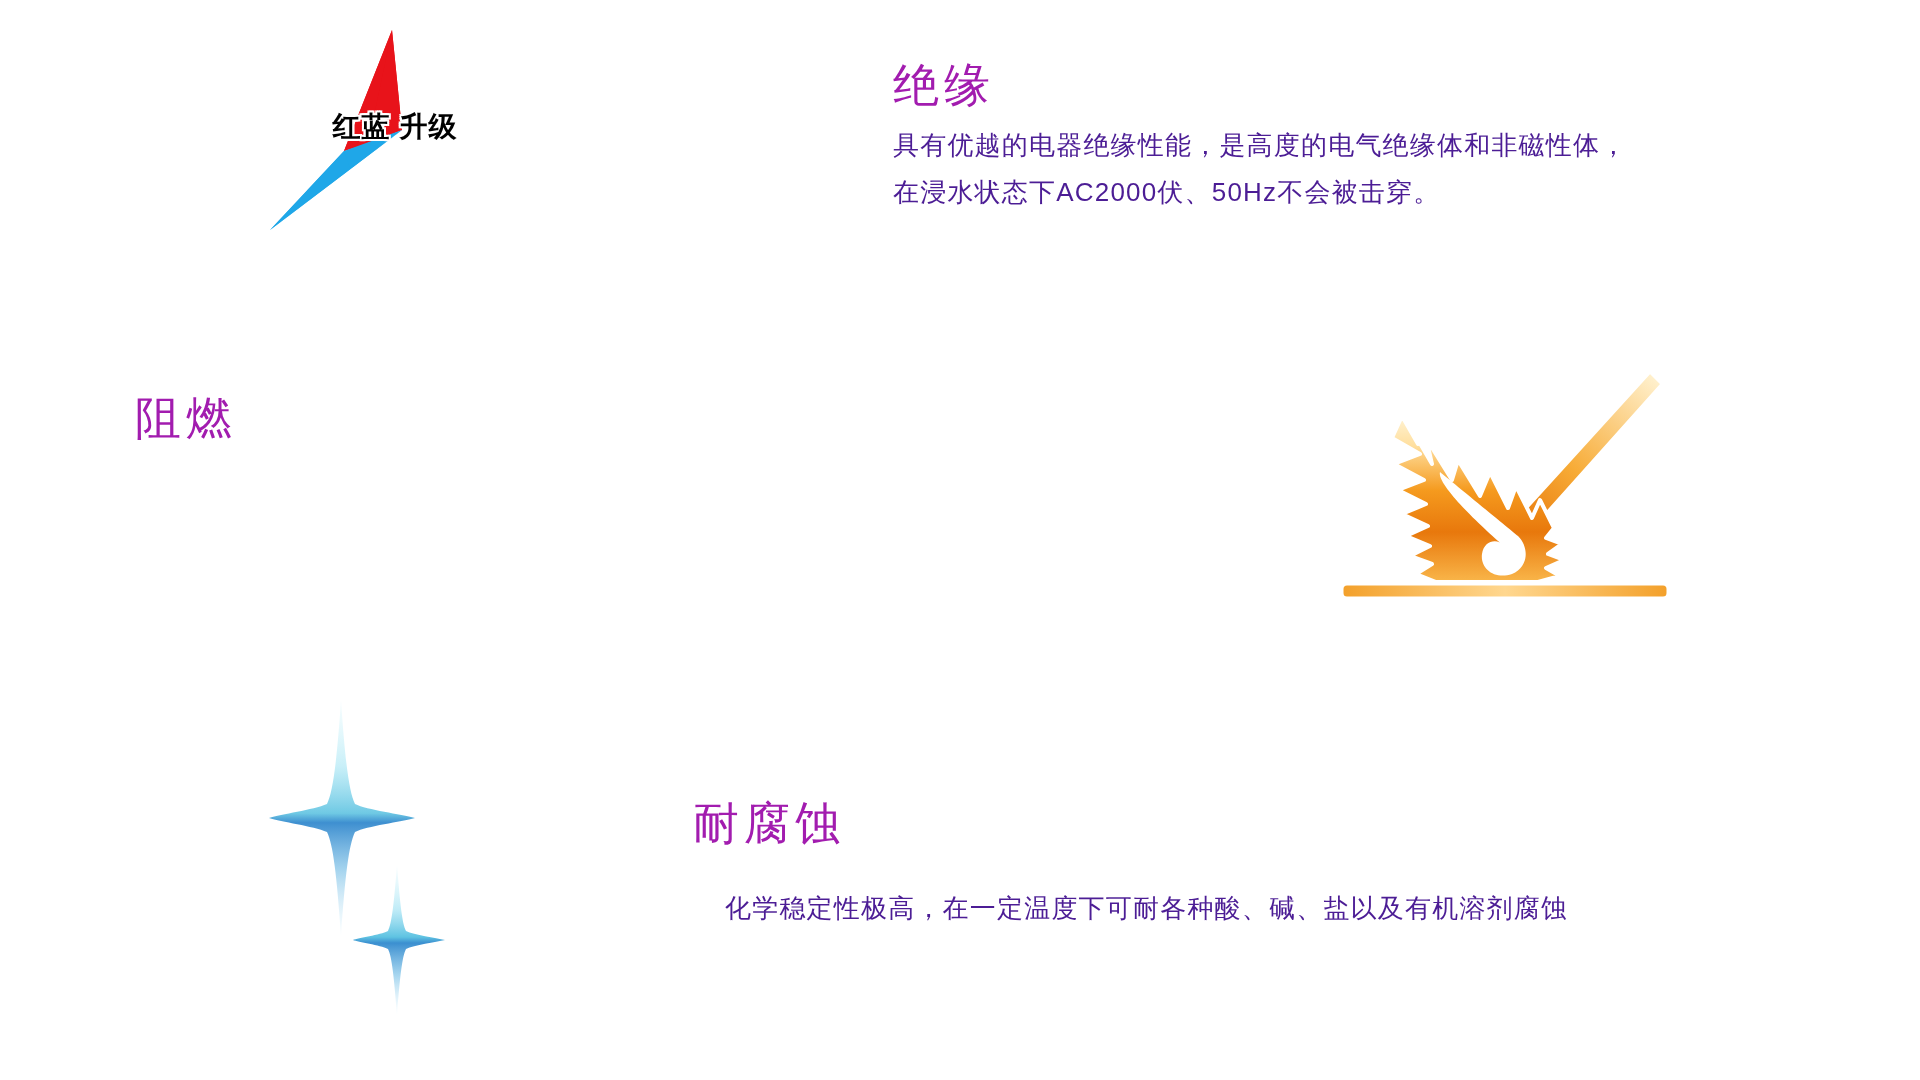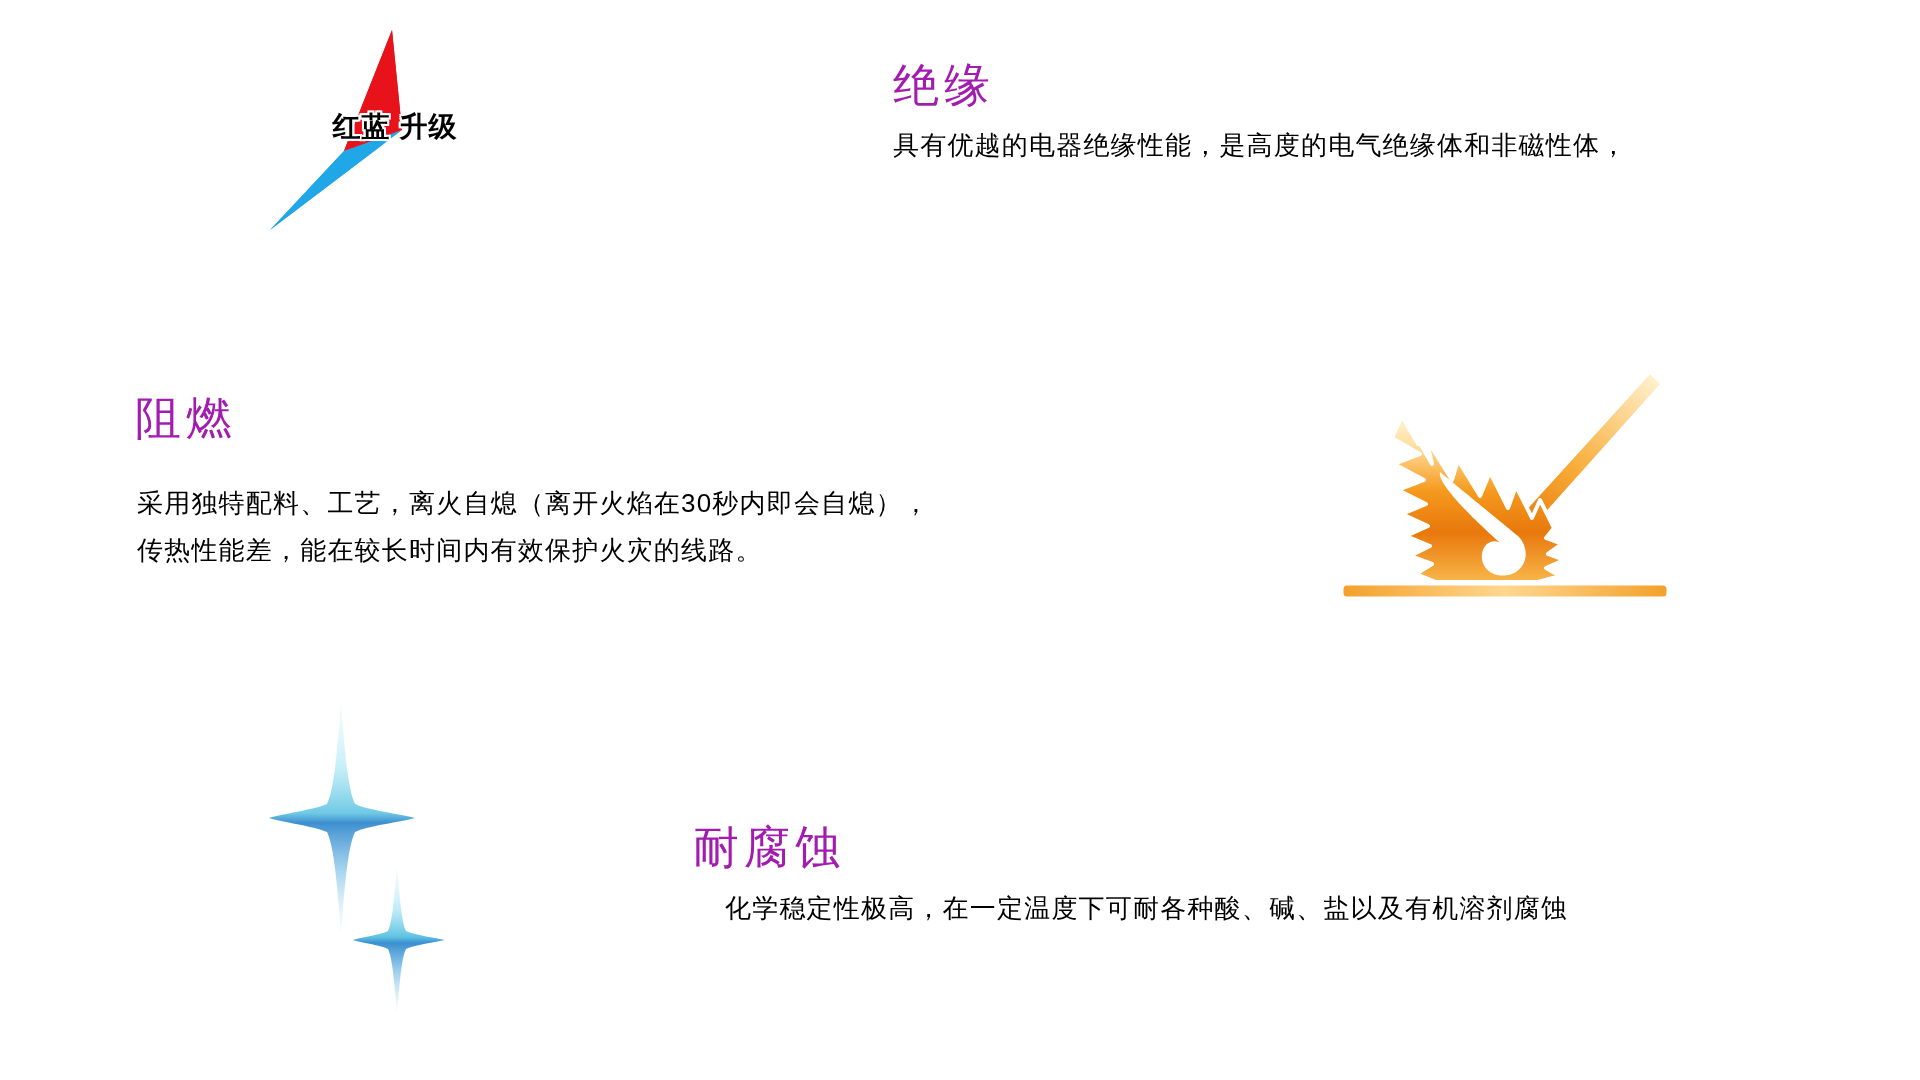--- a/index.html
+++ b/index.html
@@ -29,21 +29,21 @@
     position: absolute;
     color: #a21caf;
     font-size: 46px;
     font-weight: 400;
     letter-spacing: 5px;
     line-height: 1.1;
     white-space: nowrap;
   }
   .body-text {
     position: absolute;
-    color: #000000;
+    color: #4c1d95;
     font-size: 26px;
     font-weight: 400;
     letter-spacing: 1.2px;
     line-height: 47px;
     white-space: nowrap;
   }
 
   
   #logo-block {
     position: absolute;
@@ -78,21 +78,21 @@
 
   
   #sec-insulation-title { left: 893px; top: 60px; }
   #sec-insulation-body  { left: 893px; top: 122px; }
 
   
   #sec-flame-title { left: 135px; top: 393px; }
   #sec-flame-body  { left: 137px; top: 480px; }
 
   
-  #sec-corrosion-title { left: 693px; top: 822px; }
+  #sec-corrosion-title { left: 693px; top: 798px; }
   #sec-corrosion-body  { left: 693px; top: 885px; margin-left: 32px; }
 
   
   #flame-icon {
     position: absolute;
     left: 1340px;
     top: 368px;
     width: 330px;
     height: 245px;
   }
@@ -124,28 +124,25 @@
       <polygon points="94,131 100,148 20,210" fill="#1fa7e8"></polygon>
     </svg>
 
     <div id="logo-word">红蓝 升级</div>
   </div>
 
   <div class="heading" id="sec-insulation-title">绝缘</div>
 
   <div class="body-text" id="sec-insulation-body">
     <div>具有优越的电器绝缘性能，是高度的电气绝缘体和非磁性体，</div>
+    <div>在浸水状态下AC2000伏、50Hz不会被击穿。</div>
   </div>
 
   <div class="heading" id="sec-flame-title">阻燃</div>
 
-  <div class="body-text" id="sec-flame-body">
-    <div>采用独特配料、工艺，离火自熄（离开火焰在30秒内即会自熄），</div>
-    <div>传热性能差，能在较长时间内有效保护火灾的线路。</div>
-  </div>
 
   <div id="flame-icon">
     <svg viewBox="0 0 330 245" width="330" height="245">
       <defs>
         <linearGradient id="gFlame" x1="0" y1="0" x2="0" y2="1">
           <stop offset="0%" stop-color="#fff3d4"></stop>
           <stop offset="18%" stop-color="#ffdf9e"></stop>
           <stop offset="45%" stop-color="#f59a1e"></stop>
           <stop offset="70%" stop-color="#e8780c"></stop>
           <stop offset="100%" stop-color="#f9b64a"></stop>

